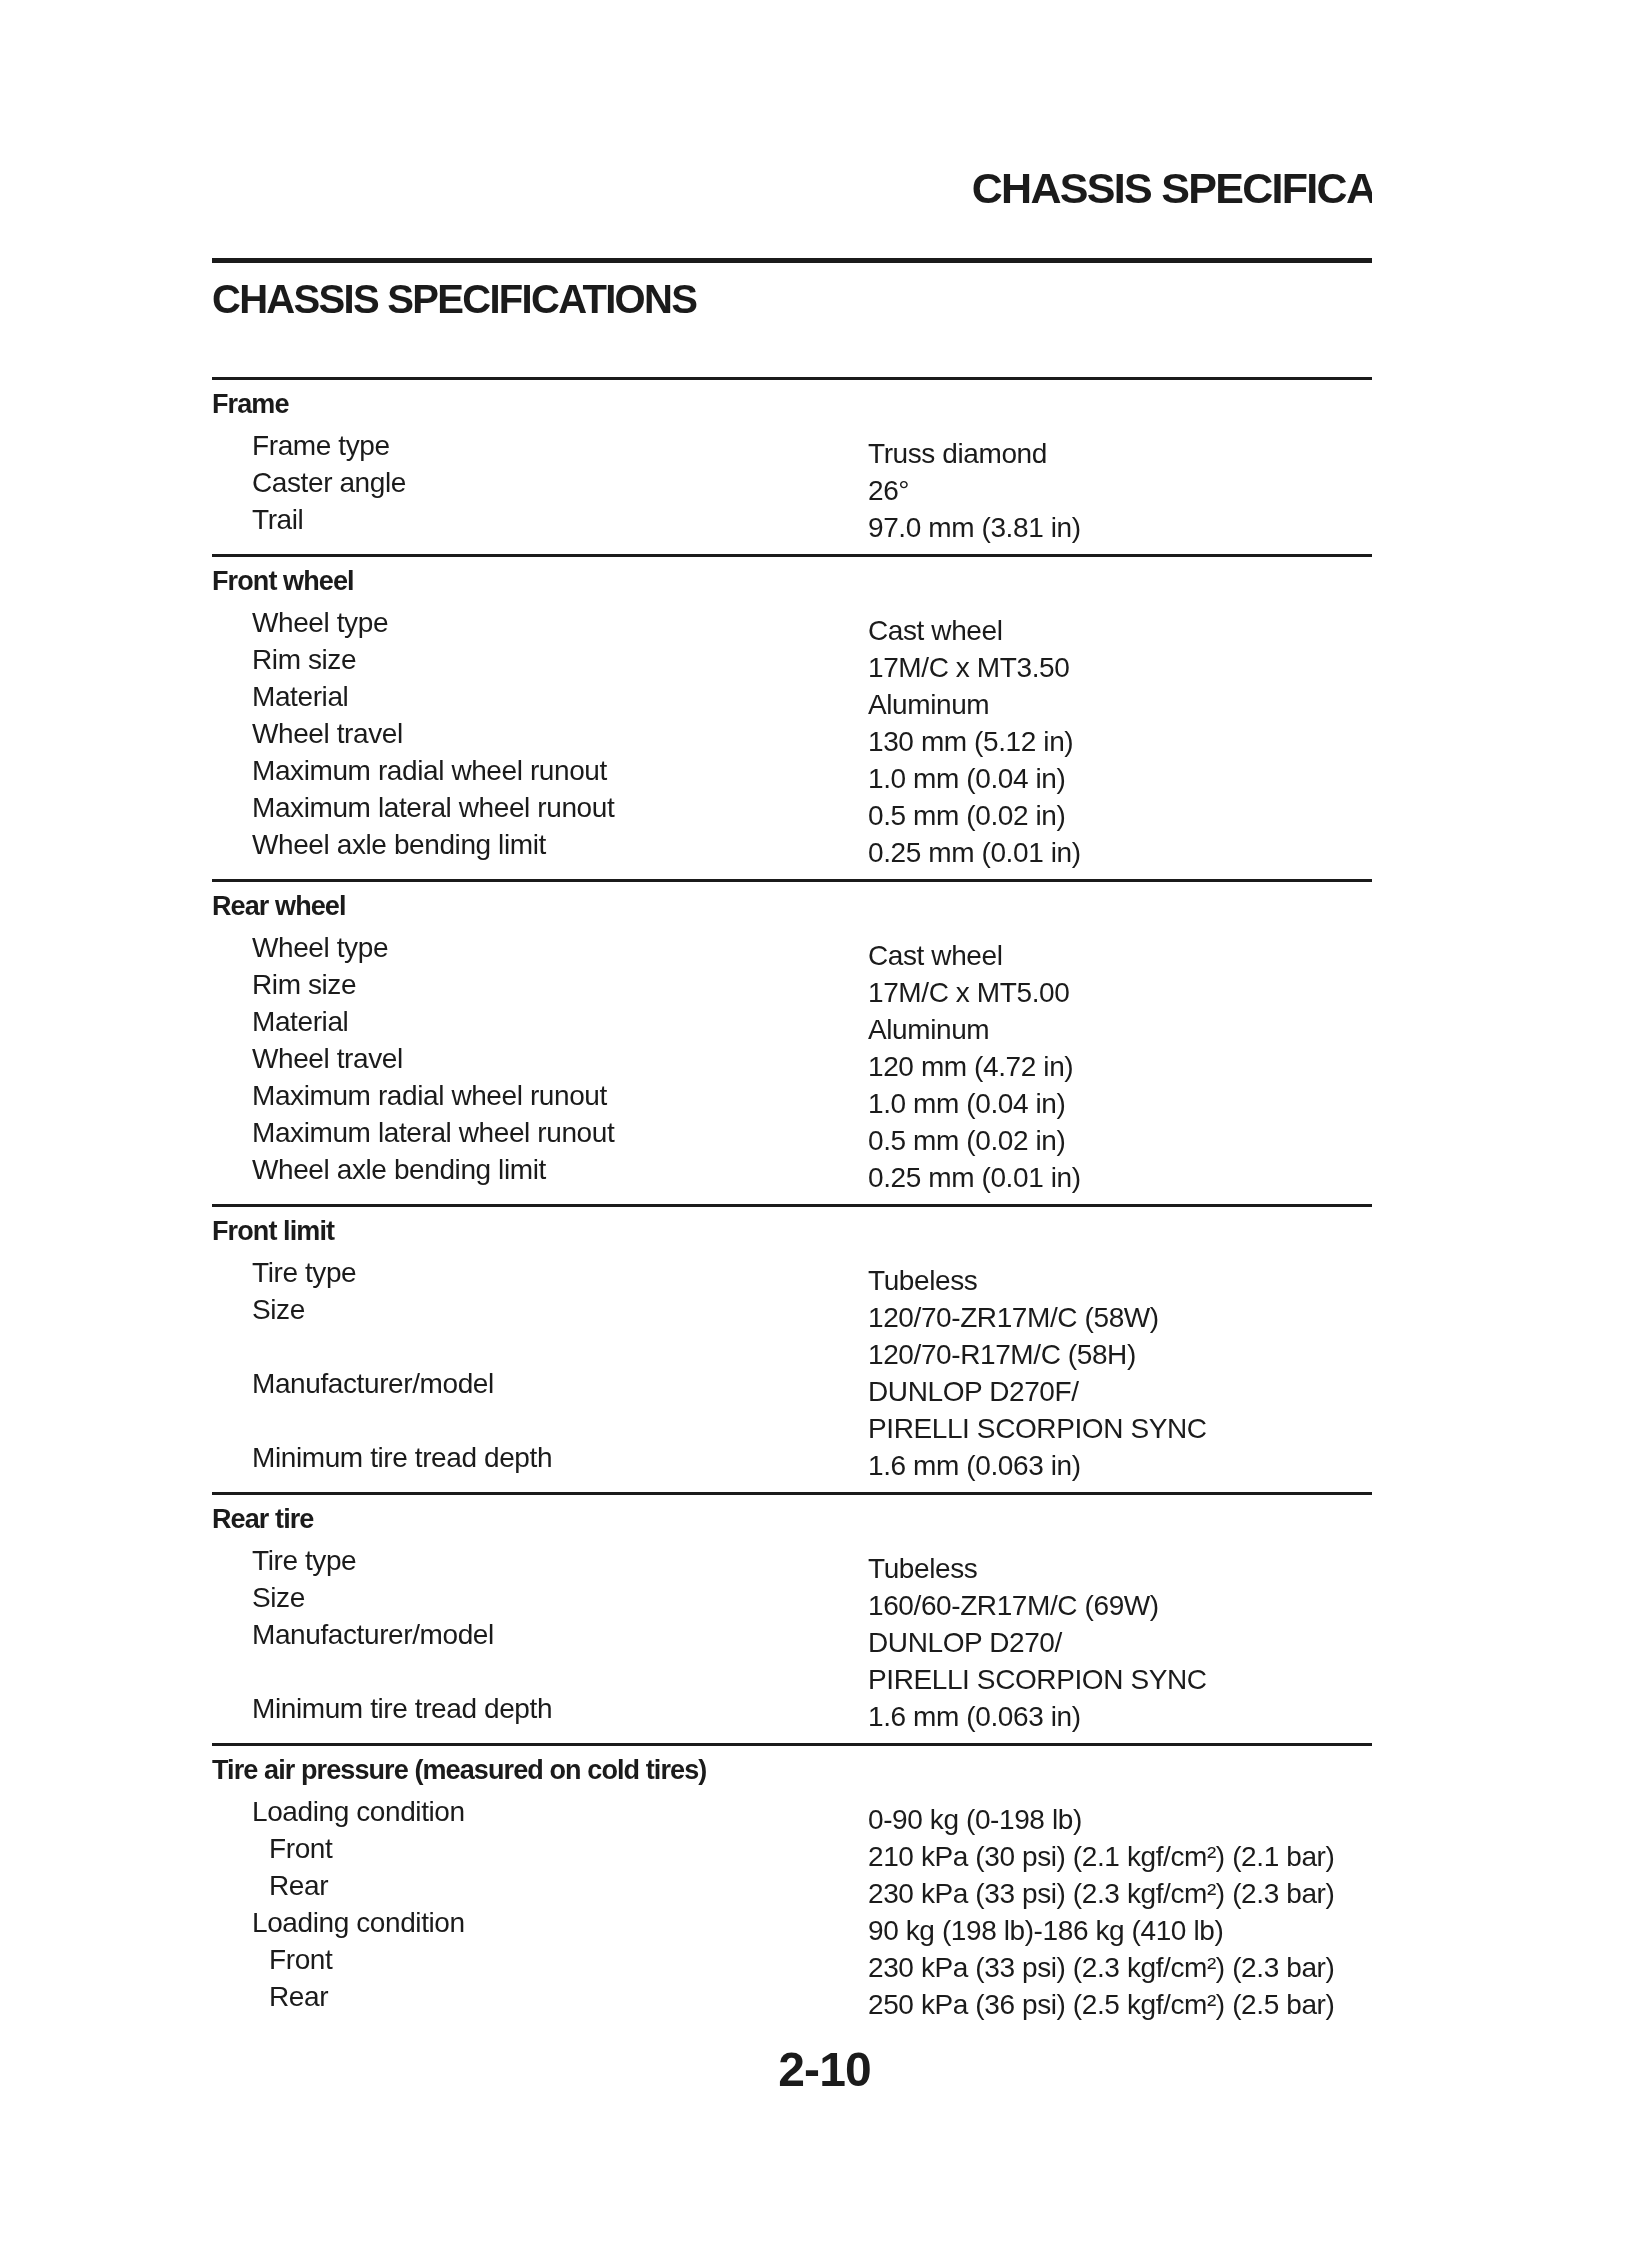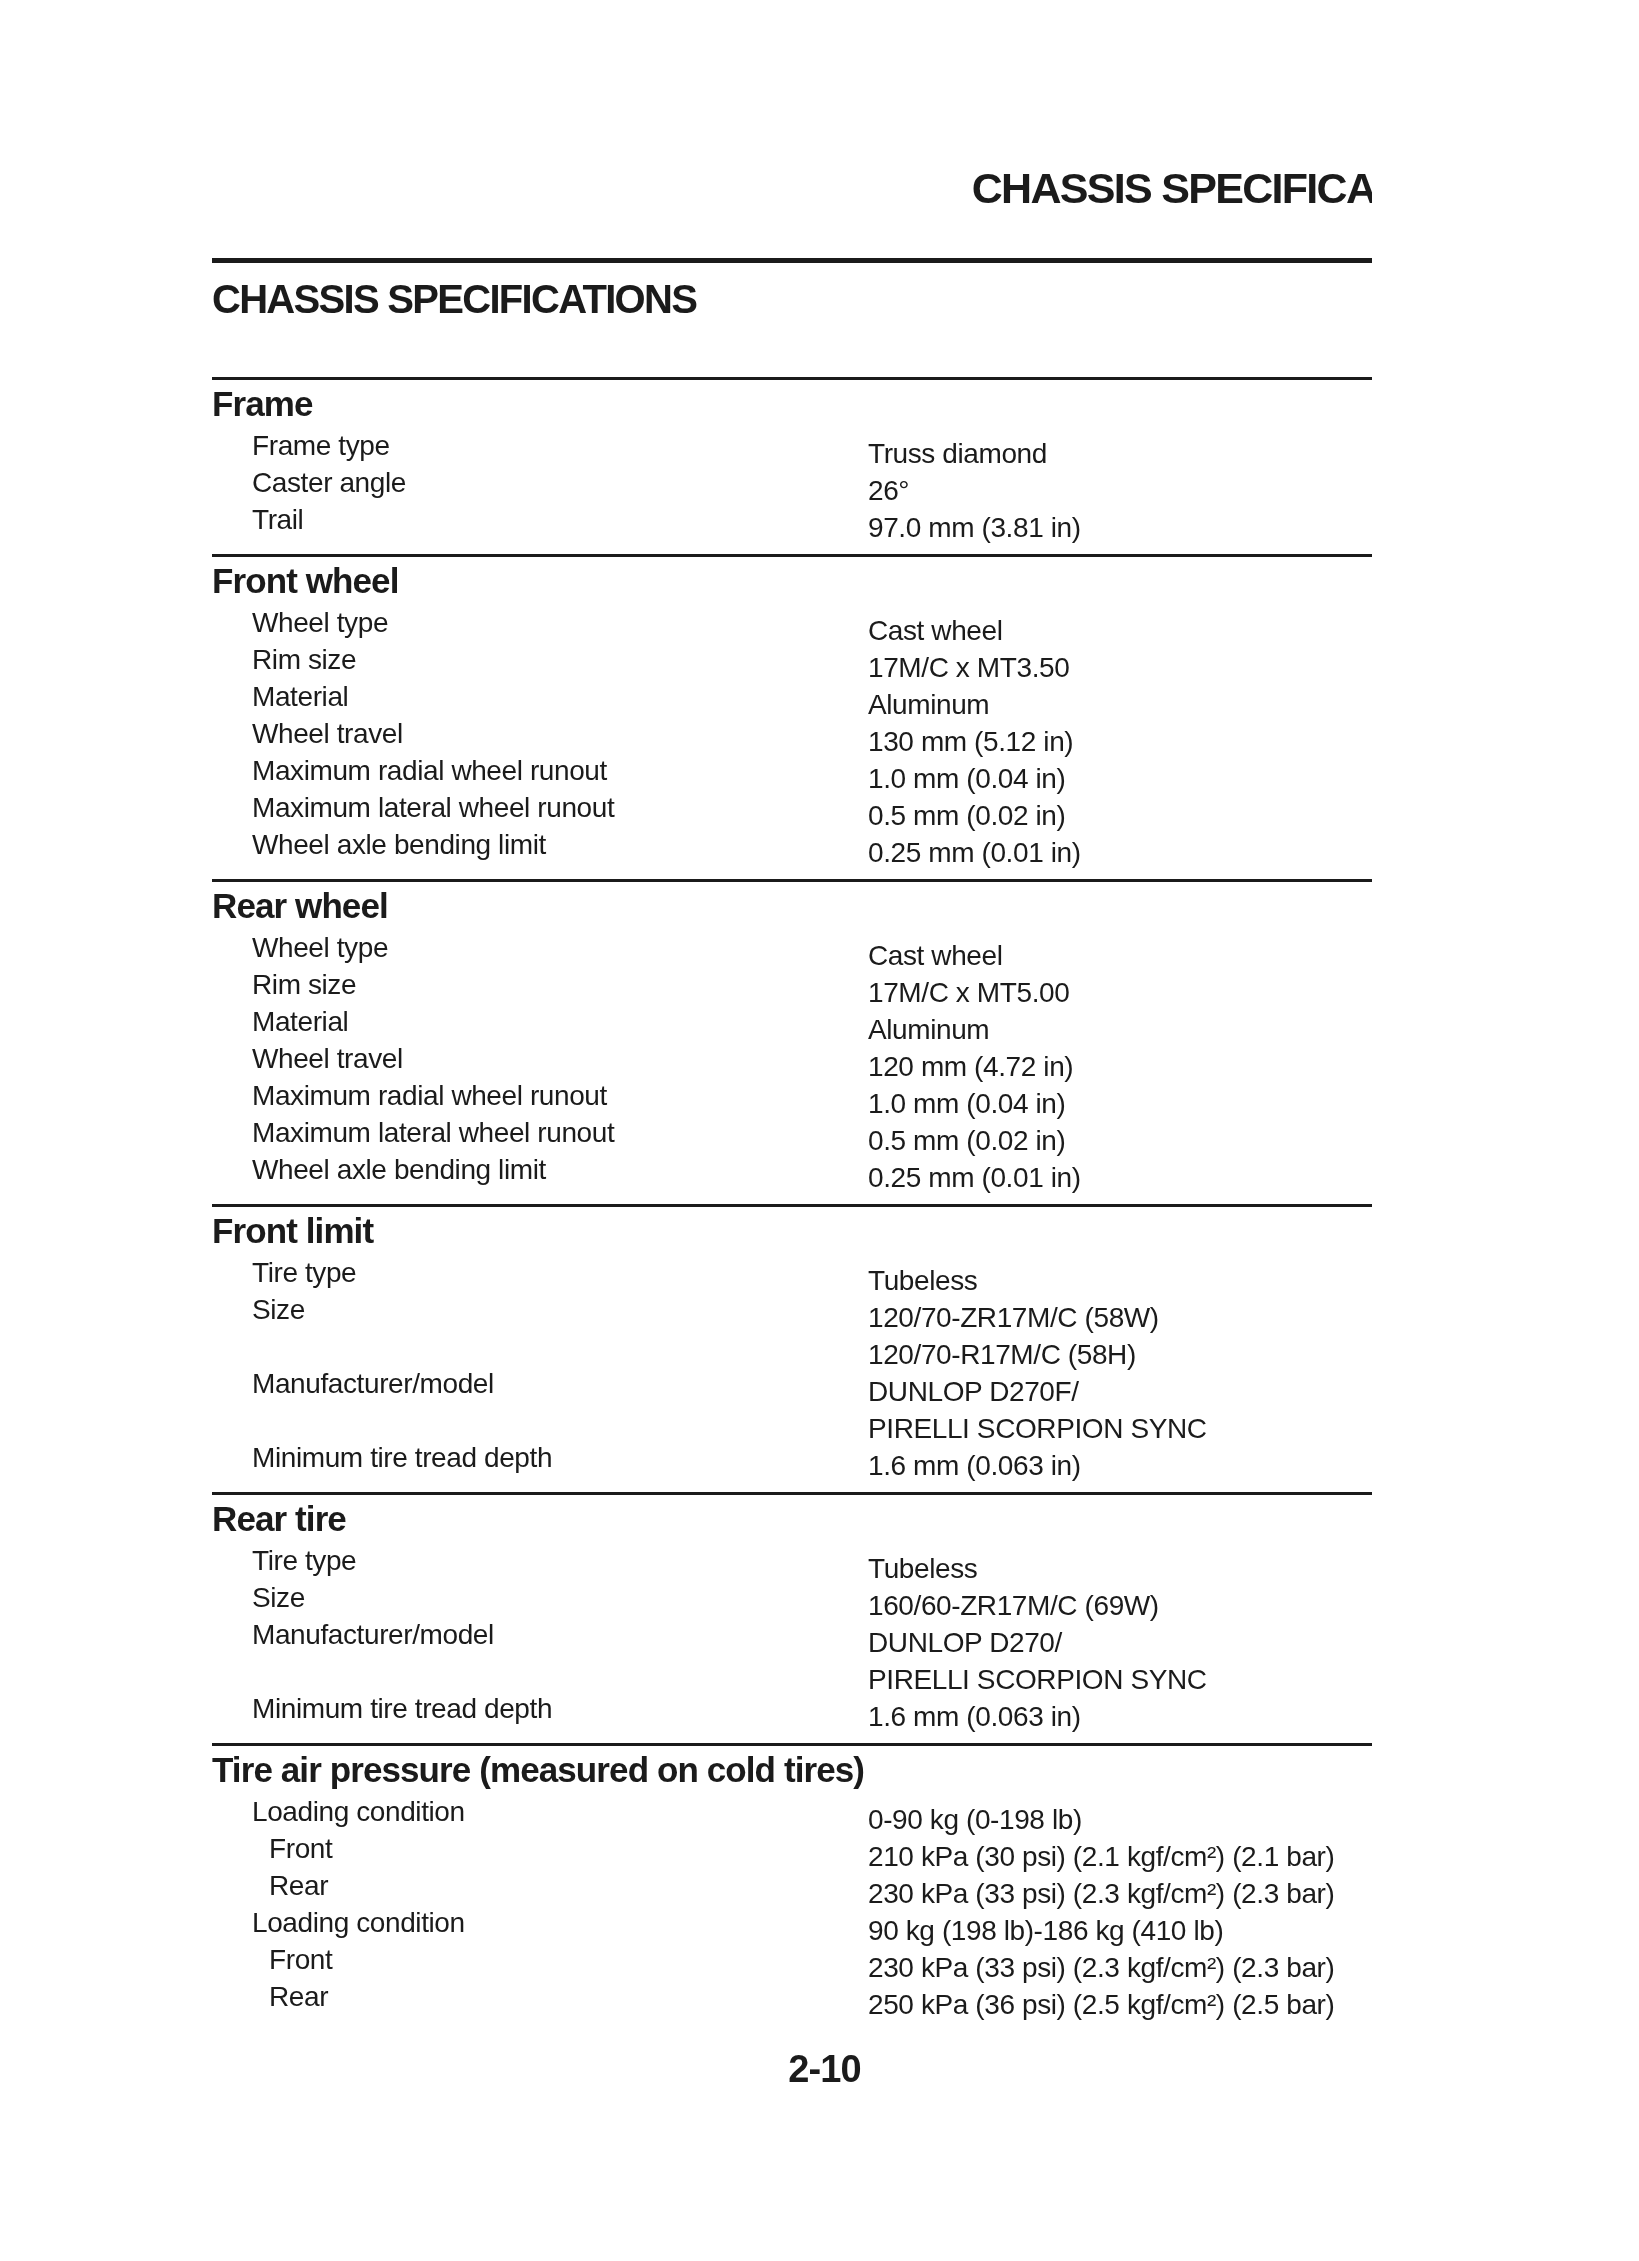--- a/index.html
+++ b/index.html
@@ -55,21 +55,21 @@
   .content {
     margin-left: 212px;
     width: 1225px;
   }
   .section {
     border-top: 3.4px solid #1b1b1b;
     padding-top: 6px;
     padding-bottom: 16px;
   }
   .section-title {
-    font-size: 35px;
+    font-size: 27px;
     line-height: 36px;
     font-weight: bold;
     letter-spacing: -0.9px;
     margin-bottom: 5.1px;
     white-space: nowrap;
   }
   .spec-line {
     position: relative;
     height: 37px;
     font-size: 28px;
@@ -87,21 +87,21 @@
     position: absolute;
     top: 8px;
     left: 656px;
     letter-spacing: -0.4px;
   }
   .page-number {
     margin-left: 212px;
     margin-top: 17px;
     width: 1225px;
     text-align: center;
-    font-size: 38px;
+    font-size: 48px;
     line-height: 43px;
     font-weight: bold;
     letter-spacing: -0.9px;
   }
 </style>
 </head>
 <body>
 
 <div class="page">
 

